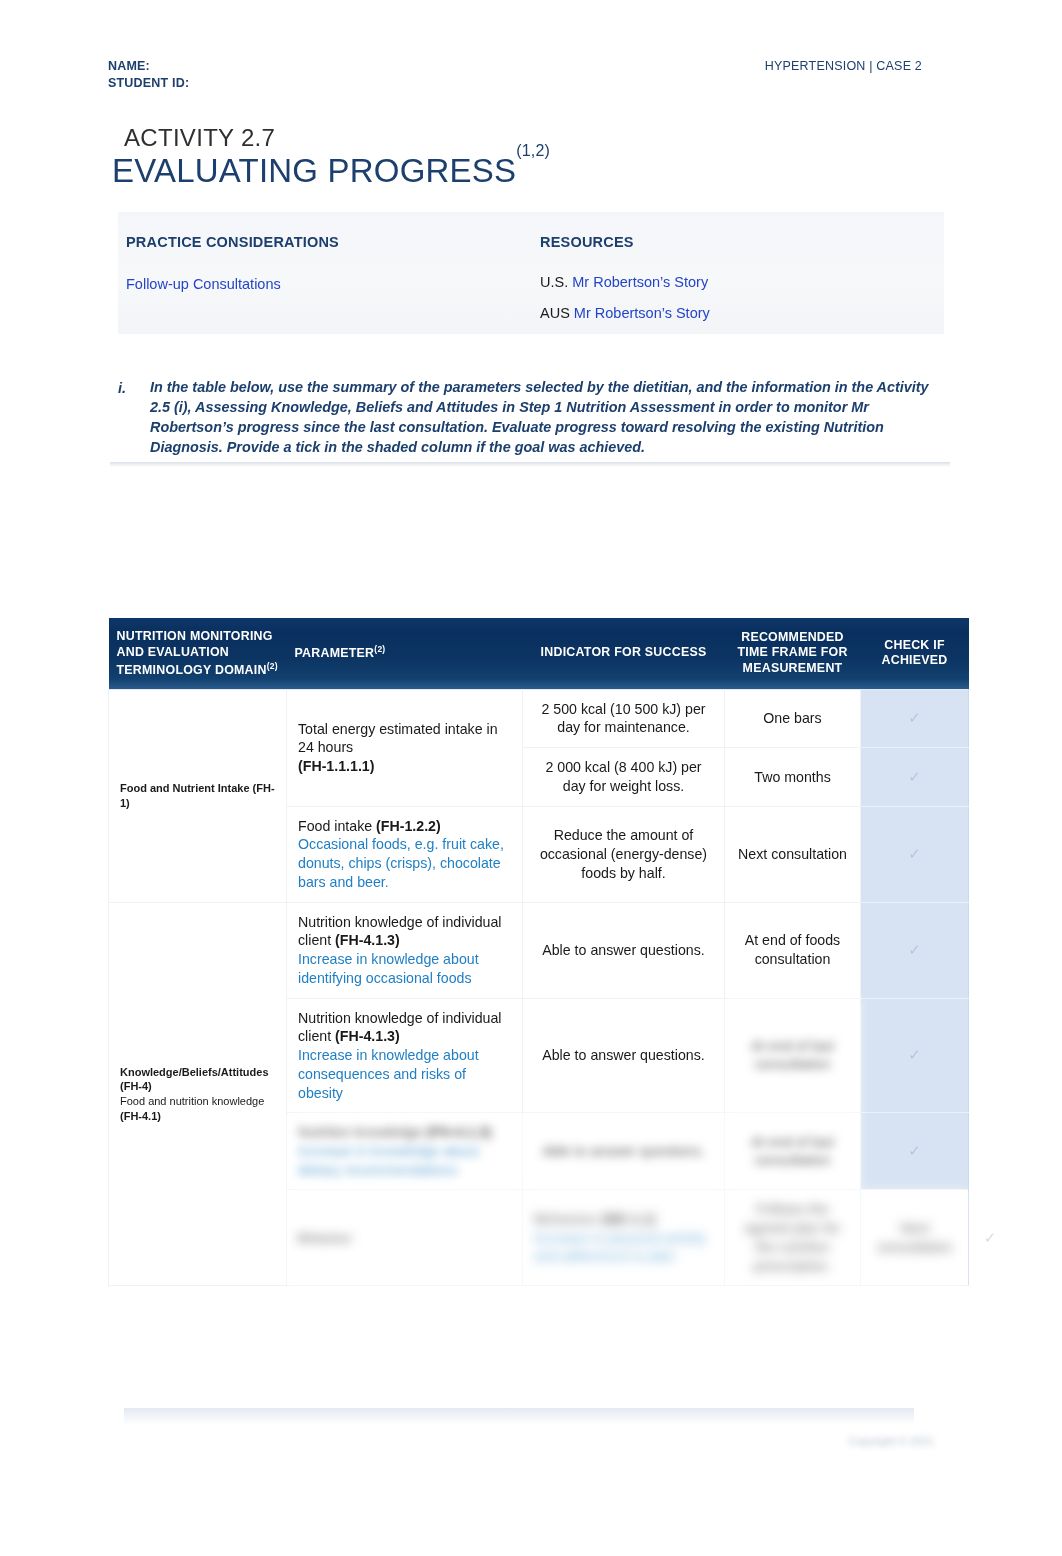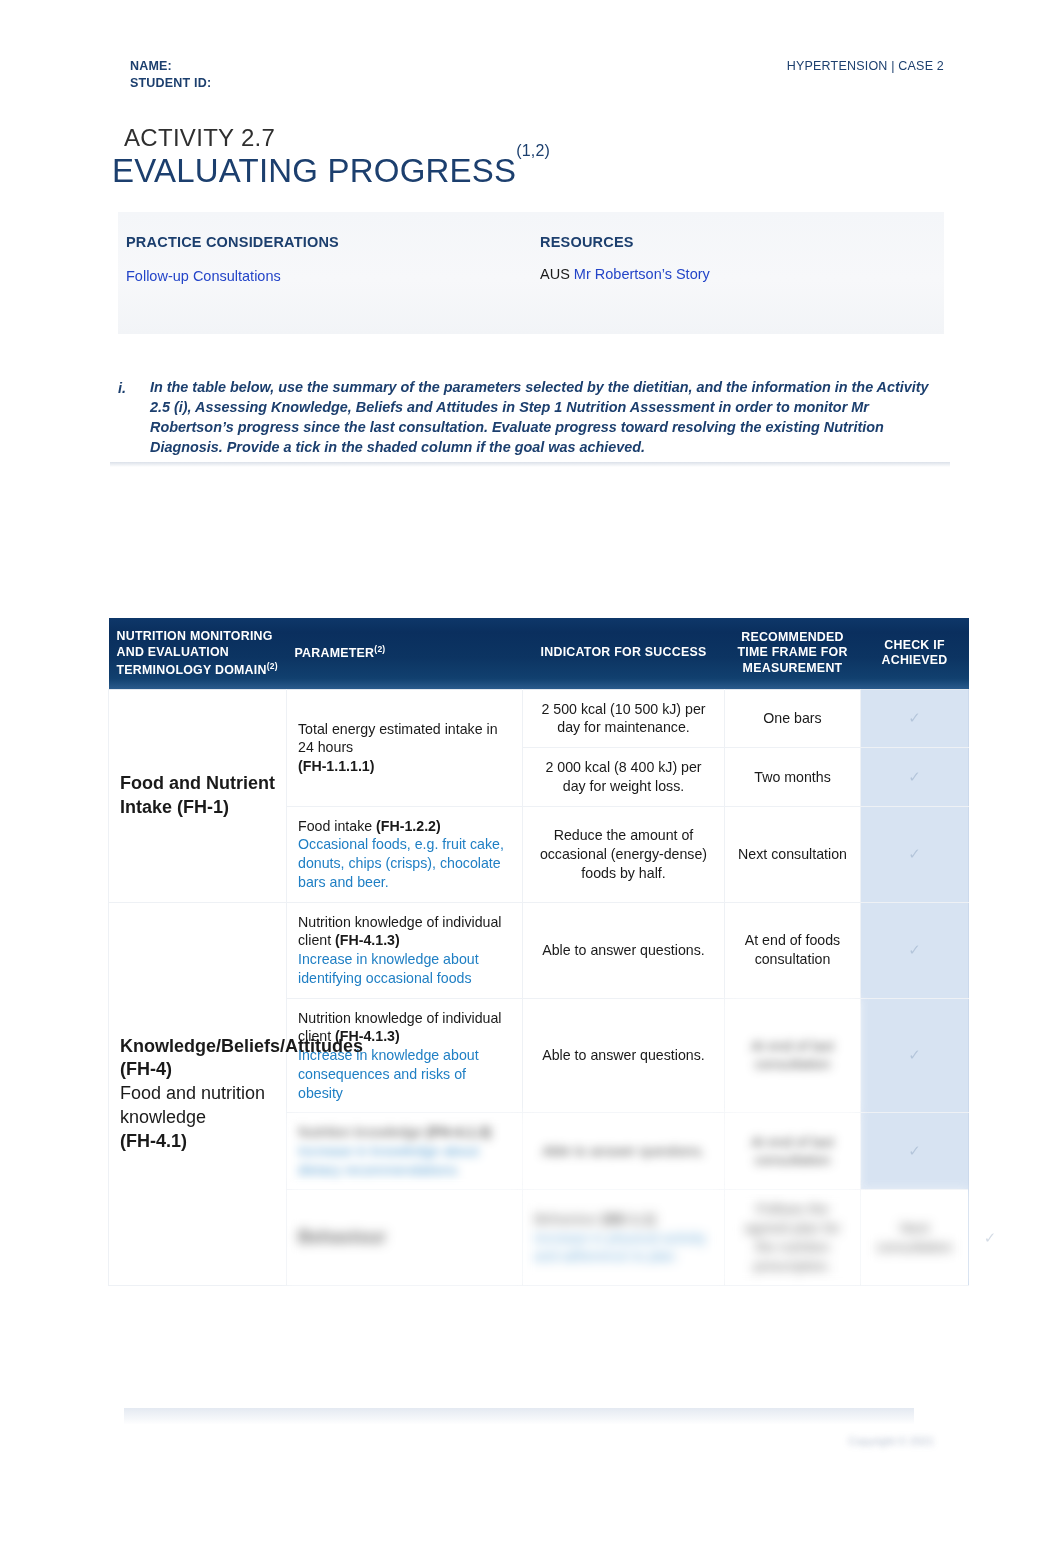--- a/index.html
+++ b/index.html
@@ -12,21 +12,21 @@
     height: 1556px;
     position: relative;
     font-family: "Liberation Sans", sans-serif;
     color: #1a1a1a;
     overflow: hidden;
   }
 
   
   .page-header {
     position: absolute;
-    left: 130px;
+    left: 108px;
     top: 58px;
     width: 814px;
     display: flex;
     justify-content: space-between;
     align-items: flex-start;
   }
   .name-block {
     font-size: 12.5px;
     font-weight: bold;
     color: #1c3f6e;
@@ -73,21 +73,21 @@
     height: 122px;
     background: linear-gradient(180deg, #f4f6f9 0%, #f7f8fa 55%, #f2f4f7 100%);
   }
   .info-col-a { position: absolute; left: 8px;  top: 22px; width: 400px; }
   .info-col-b { position: absolute; left: 422px; top: 22px; width: 390px; }
   .info-heading {
     font-size: 14.5px;
     font-weight: bold;
     color: #1c3f6e;
     letter-spacing: .2px;
-    margin-bottom: 16px;
+    margin-bottom: 24px;
   }
   .info-link {
     font-size: 14.5px;
     color: #2344c8;
     line-height: 1.45;
   }
   .res-row {
     font-size: 14.5px;
     color: #1a1a1a;
     margin-bottom: 14px;
@@ -184,21 +184,21 @@
     border-top: 1px solid #e4e9f0;
     padding: 10px 11px;
     font-size: 14.2px;
     line-height: 1.32;
     vertical-align: middle;
     background: #ffffff;
     color: #1a1a1a;
   }
   td.domain-cell {
     vertical-align: middle;
-    font-size: 18px;
+    font-size: 11px;
     padding-left: 11px;
   }
   td.domain-cell .dom-main { font-weight: bold; }
   td.domain-cell .dom-sub  { font-weight: normal; }
   td.domain-cell .dom-sub .code { font-weight: bold; }
 
   td.param-cell { vertical-align: middle; text-align: left; }
   td.indicator-cell { text-align: center; vertical-align: middle; }
   td.time-cell { text-align: center; vertical-align: middle; }
   td.check-cell {
@@ -269,20 +269,24 @@
 </div>
 
 <div class="info-band">
   <div class="info-col-a">
     <div class="info-heading">PRACTICE CONSIDERATIONS</div>
     <a class="info-link" href="#" style="text-decoration:none">Follow-up Consultations</a>
   </div>
   <div class="info-col-b">
     <div class="info-heading">RESOURCES</div>
     <div class="res-row">
+      <span>U.S.</span>
+      <a class="res-link" href="#" style="text-decoration:none">Mr Robertson’s Story</a>
+    </div>
+    <div class="res-row">
       <span>AUS</span>
       <a class="res-link" href="#" style="text-decoration:none">Mr Robertson’s Story</a>
     </div>
   </div>
 </div>
 
 <div class="instruction">
   <div class="instruction-marker">i.</div>
   <div class="instruction-text">In the table below, use the summary of the parameters selected by the dietitian, and the information in the Activity 2.5 (i), Assessing Knowledge, Beliefs and Attitudes in Step 1 Nutrition Assessment in order to monitor Mr Robertson’s progress since the last consultation. Evaluate progress toward resolving the existing Nutrition Diagnosis. Provide a tick in the shaded column if the goal was achieved.</div>
 </div>

